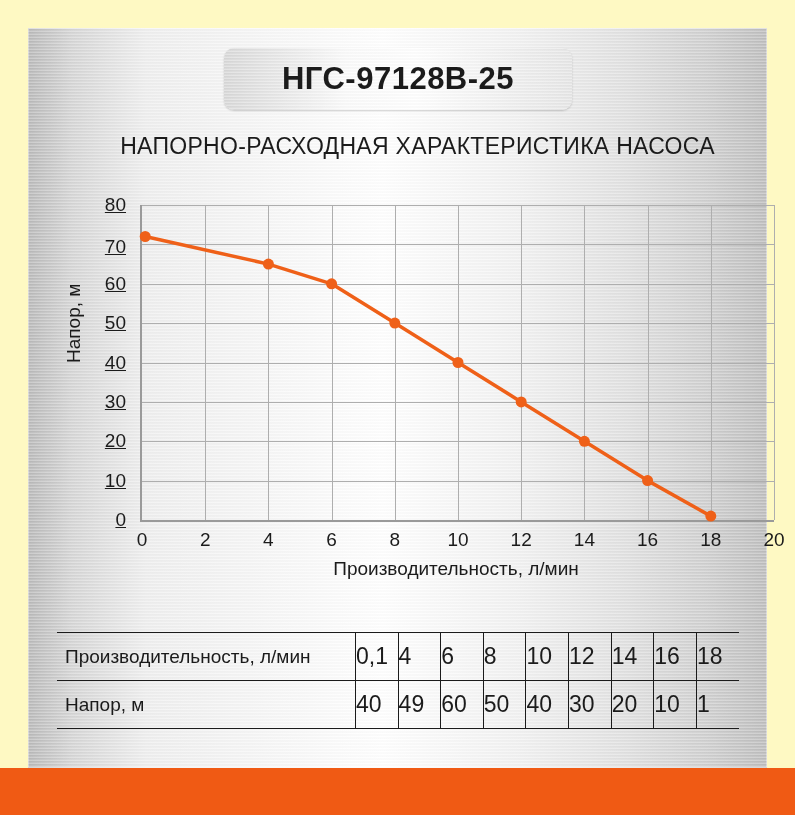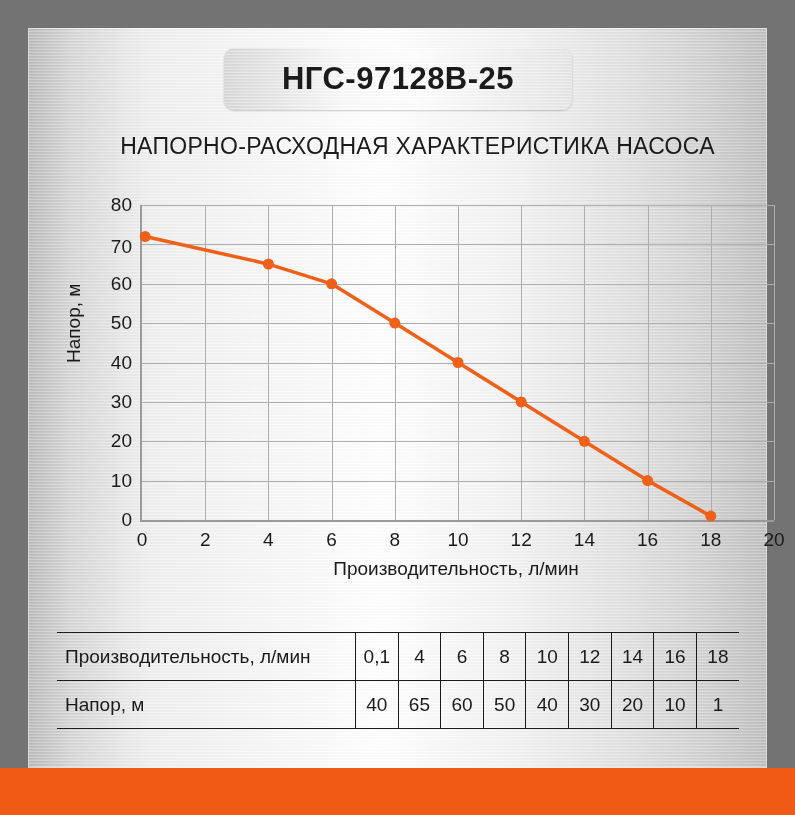--- a/index.html
+++ b/index.html
@@ -11,21 +11,21 @@
     height: 815px;
     font-family: "Liberation Sans", sans-serif;
     background: #e8e8e8;
     overflow: hidden;
   }
 
   .page {
     position: relative;
     width: 795px;
     height: 815px;
-    background: #737373;
+    background: #fef9c3;
     box-sizing: border-box;
   }
 
   
   .panel {
     position: absolute;
     left: 28px;
     top: 28px;
     width: 739px;
     height: 740px;
@@ -120,25 +120,26 @@
   .gridline-h {
     position: absolute;
     left: 0;
     width: 632px;
     height: 1px;
     background: #aeaeae;
   }
   .ytick-label {
     position: absolute;
     right: 100%;
-    margin-right: 10px;
+    margin-right: 16px;
     transform: translateY(-50%);
     font-size: 19px;
     color: #1b1b1b;
     white-space: nowrap;
+    text-decoration: underline;
   }
   .xtick-label {
     position: absolute;
     top: 100%;
     margin-top: 9px;
     transform: translateX(-50%);
     font-size: 19px;
     color: #1b1b1b;
   }
   .ylabel {
@@ -180,23 +181,22 @@
     border-collapse: collapse;
     width: 682px;
     table-layout: fixed;
   }
   table.data-table tr {
     height: 48px;
   }
   table.data-table td {
     border-top: 1.5px solid #1b1b1b;
     border-bottom: 1.5px solid #1b1b1b;
-    font-size: 19px;
-    color: #1b1b1b;
-    text-align: center;
+    font-size: 23px;
+    color: #1b1b1b;
     padding: 0;
   }
   table.data-table td.rowhead {
     width: 290px;
     text-align: left;
     padding-left: 8px;
     font-size: 19px;
     border-right: 1.5px solid #1b1b1b;
   }
   table.data-table td.cell {
@@ -293,21 +293,21 @@
             <td class="cell">8</td>
             <td class="cell">10</td>
             <td class="cell">12</td>
             <td class="cell">14</td>
             <td class="cell">16</td>
             <td class="cell last">18</td>
           </tr>
           <tr>
             <td class="rowhead">Напор, м</td>
             <td class="cell">40</td>
-            <td class="cell">65</td>
+            <td class="cell">49</td>
             <td class="cell">60</td>
             <td class="cell">50</td>
             <td class="cell">40</td>
             <td class="cell">30</td>
             <td class="cell">20</td>
             <td class="cell">10</td>
             <td class="cell last">1</td>
           </tr>
         </tbody>
     </table>

